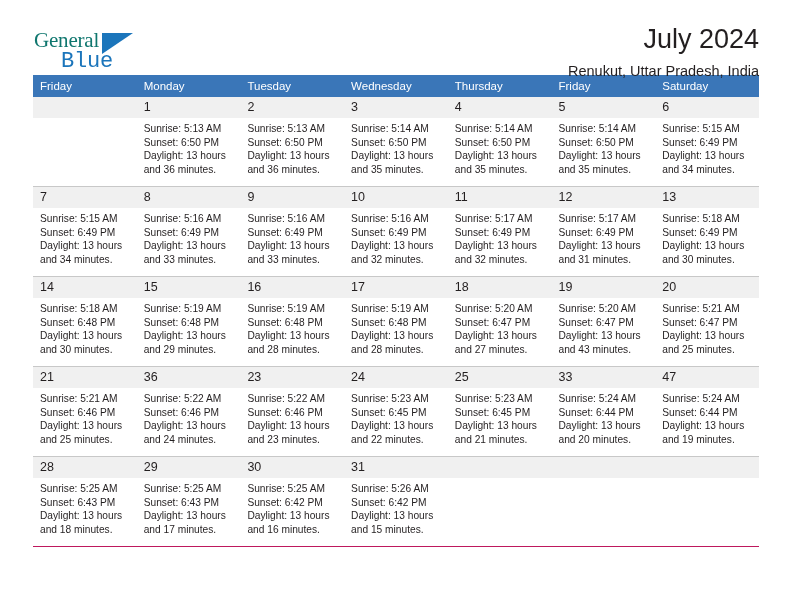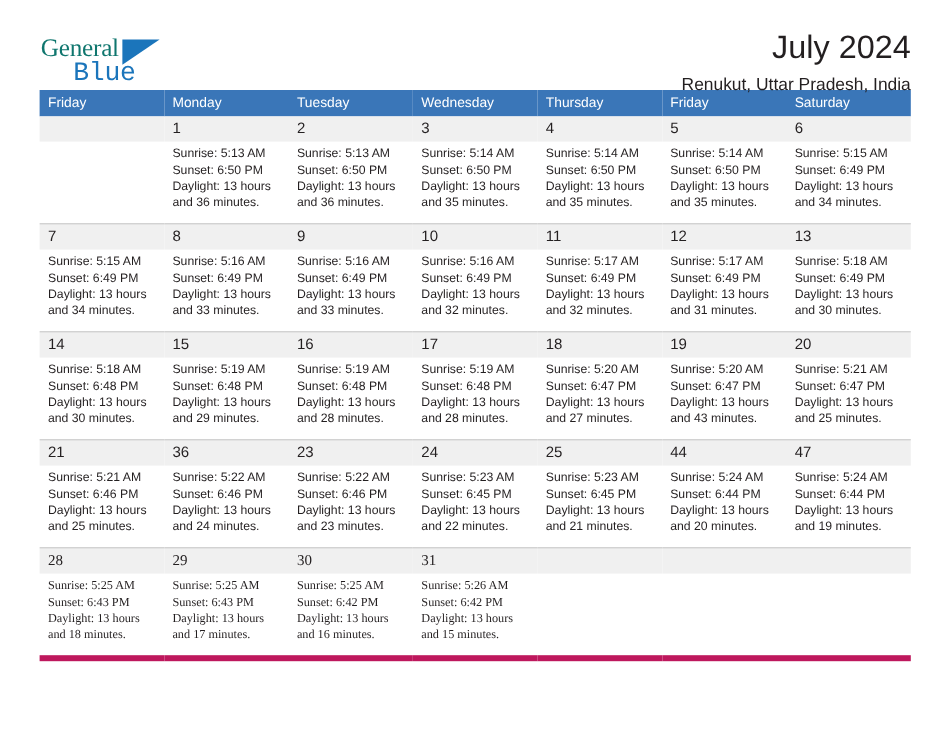--- a/index.html
+++ b/index.html
@@ -122,21 +122,21 @@
   .detail {
     padding: 4px 6px 0 7px;
     font-size: 10.2px;
     line-height: 13.7px;
     color: #231f20;
   }
   .detail div { white-space: nowrap; }
 
   tbody tr.weekrow td { border-top: 1px solid #c8c8c8; }
   tbody tr.weekrow.first td { border-top: none; }
-  tbody tr.weekrow.last td { border-bottom: 5px solid #be185d; font-family: Liberation Serif, serif; }
+  tbody tr.weekrow.last td { border-bottom: 1px solid #be185d; }
 
   .cellwrap { height: 100%; }
 </style>
 </head>
 <body>
 
 <div class="page">
 
   <div class="header">
 
@@ -467,21 +467,21 @@
             <div class="detail">
               <div>Sunrise: 5:23 AM</div>
               <div>Sunset: 6:45 PM</div>
               <div>Daylight: 13 hours</div>
               <div>and 21 minutes.</div>
             </div>
           </div>
         </td>
         <td>
           <div class="cellwrap">
-            <div class="daynum">44</div>
+            <div class="daynum">33</div>
             <div class="detail">
               <div>Sunrise: 5:24 AM</div>
               <div>Sunset: 6:44 PM</div>
               <div>Daylight: 13 hours</div>
               <div>and 20 minutes.</div>
             </div>
           </div>
         </td>
         <td>
           <div class="cellwrap">

